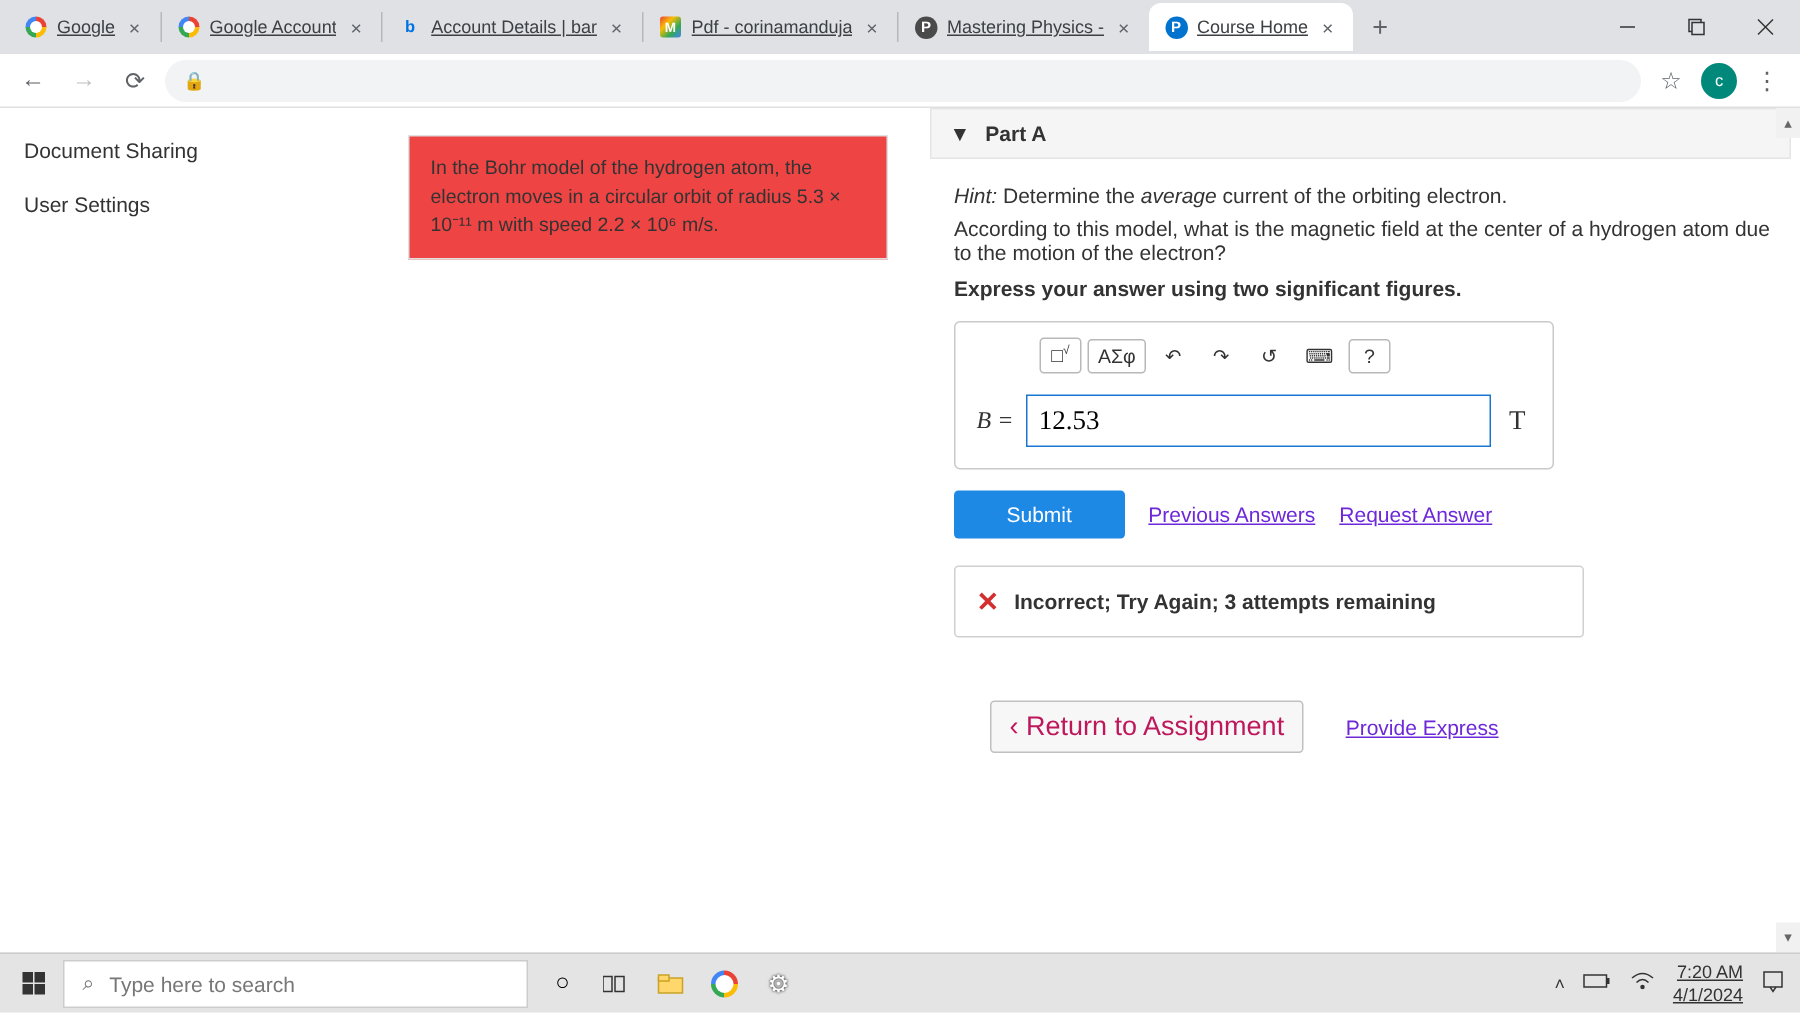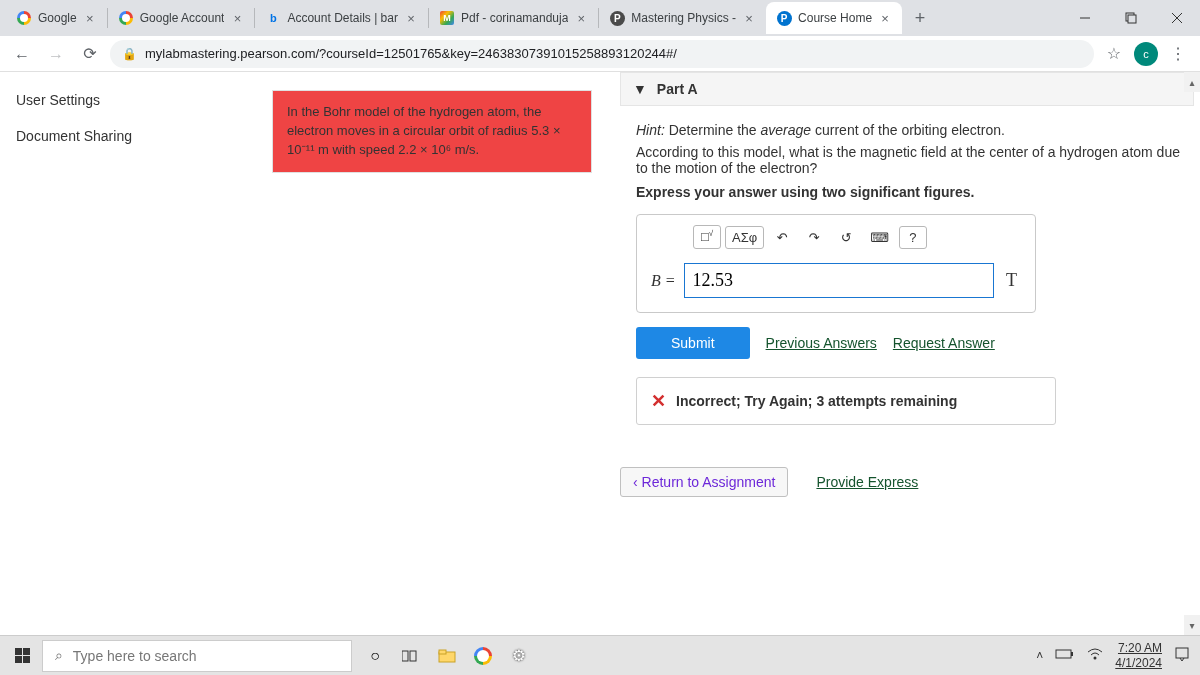--- a/index.html
+++ b/index.html
@@ -4,21 +4,21 @@
 <style>
   * { box-sizing: border-box; margin: 0; padding: 0; font-family: "Segoe UI", Arial, sans-serif; }
   body { width: 1200px; height: 675px; overflow: hidden; background: #fff; }
 
   
   .browser-top { background: #dfe1e5; }
   .tab-strip { display: flex; align-items: center; height: 36px; padding-left: 6px; }
   .tab { display: flex; align-items: center; gap: 6px; padding: 0 10px; height: 32px; font-size: 12px; color: #3c4043; border-radius: 8px 8px 0 0; max-width: 180px; min-width: 100px; position: relative; }
   .tab.active { background: #fff; }
   .tab .favicon { width: 16px; height: 16px; display: inline-flex; align-items: center; justify-content: center; font-size: 11px; font-weight: bold; }
-  .tab .title { white-space: nowrap; overflow: hidden; text-overflow: ellipsis; flex: 1; }
+  .tab .title { white-space: nowrap; overflow: hidden; text-overflow: ellipsis; flex: 1; text-decoration: underline; }
   .tab .close { width: 14px; height: 14px; font-size: 13px; color: #5f6368; display: flex; align-items: center; justify-content: center; }
   .tab-sep { width:1px; height:20px; background:#b6b8bb; }
   .newtab { width: 28px; height: 28px; display: flex; align-items: center; justify-content: center; font-size: 18px; color: #5f6368; margin-left: 4px; }
   .win-controls { margin-left: auto; display: flex; }
   .win-btn { width: 46px; height: 36px; display: flex; align-items: center; justify-content: center; color: #3c4043; }
 
   .addr-bar { display: flex; align-items: center; height: 36px; background: #fff; padding: 0 8px; gap: 6px; border-bottom: 1px solid #e0e0e0;}
   .nav-ico { width: 28px; height: 28px; display: flex; align-items: center; justify-content: center; color: #5f6368; border-radius: 50%; }
   .url-field { flex: 1; display: flex; align-items: center; gap: 8px; background: #f1f3f4; border-radius: 14px; height: 28px; padding: 0 12px; font-size: 13px; color: #202124; }
   .lock { color:#5f6368; font-size:12px;}
@@ -43,27 +43,27 @@
   .toolbar { display:flex; gap:4px; padding:10px 10px 4px 56px; align-items:center;}
   .tool { border:1px solid #b8b8b8; border-radius:3px; padding:3px 6px; font-size:13px; background:#fff; min-width:28px; text-align:center; color:#333;}
   .tool.plain { border:none; background:none; }
   .input-row { display:flex; align-items:center; gap:8px; padding:10px 14px 14px 14px;}
   .var-label { font-style:italic; font-family: 'Times New Roman', serif; font-size:16px;}
   .ans-input { flex:1; border:1px solid #1976d2; padding:6px 8px; font-size:18px; font-family:'Times New Roman', serif; outline:none;}
   .unit { font-family:'Times New Roman', serif; font-size:18px; padding:0 4px;}
 
   .actions { margin-top:14px; display:flex; align-items:center; gap:16px;}
   .submit-btn { background:#1e88e5; color:#fff; border:none; padding:8px 35px; font-size:14px; border-radius:3px;}
-  .link { color:#14532d; text-decoration:underline; font-size:14px; cursor:pointer;}
+  .link { color:#6d28d9; text-decoration:underline; font-size:14px; cursor:pointer;}
 
   .feedback { margin-top:18px; border:1px solid #d0d0d0; border-radius:3px; padding:12px 14px; display:flex; align-items:center; gap:10px; font-weight:bold; font-size:14px; width:420px;}
   .x-ico { color:#d32f2f; font-size:18px; font-weight:bold;}
 
   .bottom-links { position:absolute; left:380px; top:395px; display:flex; gap:28px; align-items:center;}
-  .ret-btn { border:1px solid #c0c0c0; background:#f7f7f7; padding:6px 12px; font-size:14px; border-radius:3px; color:#6d28d9;}
+  .ret-btn { border:1px solid #c0c0c0; background:#f7f7f7; padding:6px 12px; font-size:18px; border-radius:3px; color:#be185d;margin-left:40px;}
 
   .scroll-top { position:absolute; right:0px; top:0; width:16px; height:20px; background:#f1f1f1; display:flex; align-items:center; justify-content:center; font-size:10px; color:#666;}
   .scroll-bot { position:absolute; right:0px; bottom:0; width:16px; height:20px; background:#f1f1f1; display:flex; align-items:center; justify-content:center; font-size:10px; color:#666;}
 
   
   .taskbar { position:absolute; bottom:0; left:0; right:0; height:40px; background:#e4e4e4; display:flex; align-items:center; padding:0 2px; border-top:1px solid #ccc;}
   .start { width:40px; height:40px; display:flex; align-items:center; justify-content:center; }
   .win-logo { display:grid; grid-template-columns:7px 7px; grid-template-rows:7px 7px; gap:1px;}
   .win-logo span{ background:#333;}
   .search-box { display:flex; align-items:center; gap:10px; background:#fff; height:32px; width:310px; padding:0 12px; border:1px solid #ccc; font-size:14px; color:#777;}
@@ -149,32 +149,31 @@
           </svg>
         </div>
     </div>
   </div>
   <div class="addr-bar">
     <div class="nav-ico">←</div>
     <div class="nav-ico" style="opacity:.4">→</div>
     <div class="nav-ico">⟳</div>
     <div class="url-field">
       <span class="lock">🔒</span>
-      <span>mylabmastering.pearson.com/?courseId=12501765&amp;key=24638307391015258893120244#/</span>
     </div>
     <div class="nav-ico">☆</div>
     <div class="prof">c</div>
     <div class="nav-ico">⋮</div>
   </div>
 </div>
 
 <div class="page">
   <div class="left-nav">
+    <div>Document Sharing</div>
     <div>User Settings</div>
-    <div>Document Sharing</div>
   </div>
 
   <div class="main">
     <div class="prompt-box">
       <span>In the Bohr model of the hydrogen atom, the electron moves in a circular orbit of radius 5.3 × 10⁻¹¹ m with speed 2.2 × 10⁶ m/s.</span>
     </div>
 
     <div class="part-panel">
       <div class="part-header">
         <span>▼</span>

